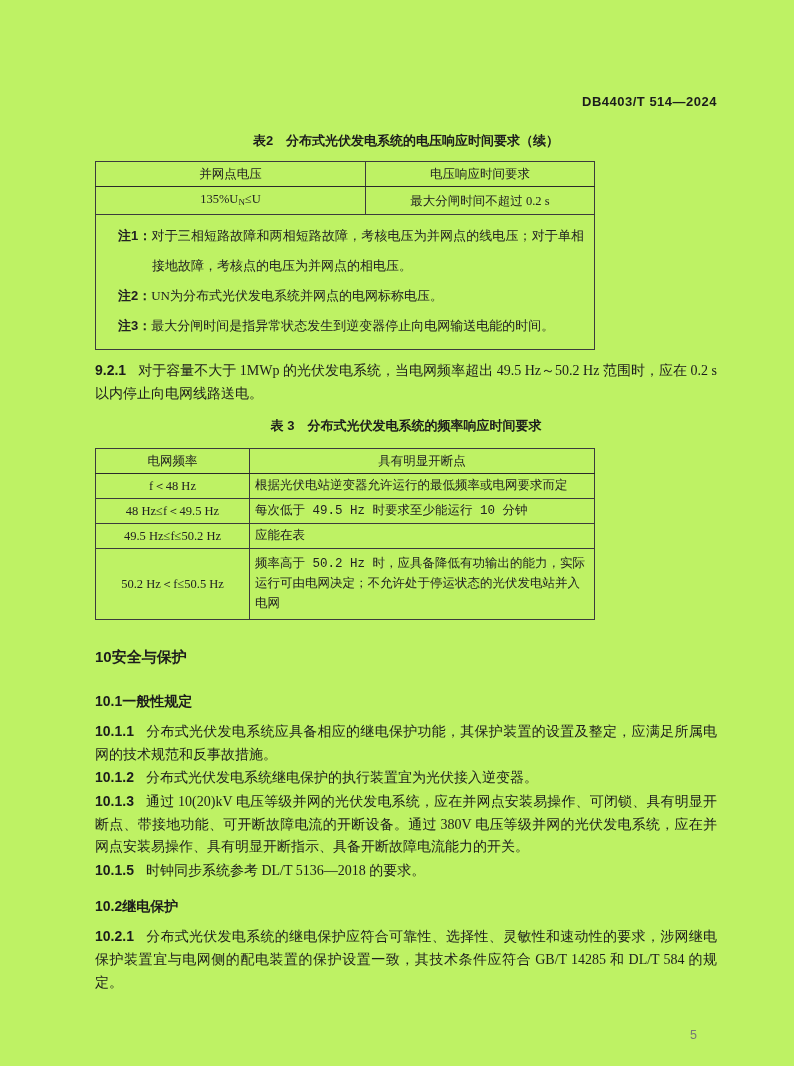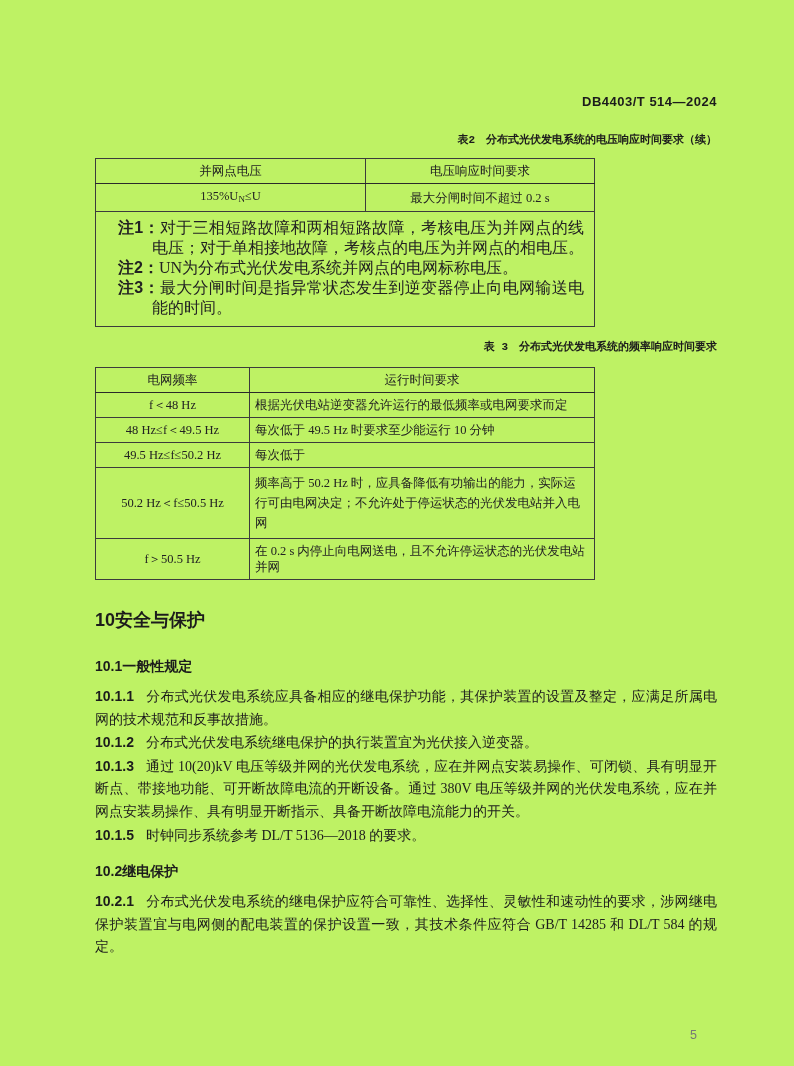--- a/index.html
+++ b/index.html
@@ -16,24 +16,24 @@
   }
   .doc-header{
     text-align:right;
     font-family:"Liberation Sans","DejaVu Sans",sans-serif;
     font-weight:bold;
     font-size:13px;
     letter-spacing:0.5px;
     height:17px;
   }
   .tbl-caption{
-    text-align:right;
-    font-family:Liberation Mono, monospace;
+    text-align:center;
+    font-family:Liberation Sans, sans-serif;
     font-weight:bold;
-    font-size:11px;
+    font-size:13px;
   }
   .cap2{margin-top:21px;}
   .cap3{margin-top:12px;}
   table{
     border-collapse:collapse;
     width:500px;
     table-layout:fixed;
     font-size:12.5px;
     color:#222;
   }
@@ -41,39 +41,39 @@
   .t3{margin-top:13px;}
   td,th{
     border:1px solid #3c3c3c;
     font-weight:normal;
     padding:4px 6px;
     line-height:16px;
   }
   table{border:1.5px solid #2a2a2a;}
   tr.hdr td{border-bottom:1.5px solid #2a2a2a;}
   .c{text-align:center;}
-  .l{text-align:left;}
+  .l{text-align:left;font-family:Liberation Mono, monospace;}
   .t2 .col1{width:51.5%;}
   .t3 .col1{width:141px;}
   .notes-cell{padding:6px 10px 8px 22px;}
   .note{
-    font-size:16px;
-    line-height:20px;
+    font-size:13px;
+    line-height:30px;
     padding-left:34px;
     text-indent:-34px;
     text-align:justify;
   }
   .note .note-label{
     font-family:"Liberation Sans","DejaVu Sans",sans-serif;
     font-weight:bold;
   }
   .h1{
     font-family:"Liberation Sans","DejaVu Sans",sans-serif;
     font-weight:bold;
-    font-size:18px;
+    font-size:15px;
     margin:28px 0 0 0;
   }
   .h2{
     font-family:"Liberation Sans","DejaVu Sans",sans-serif;
     font-weight:bold;
     font-size:14px;
     margin:0;
   }
   .h2.mt-92{margin-top:20px;}
   .h2.mt-101{margin-top:26px;}
@@ -124,48 +124,45 @@
         <td colspan="2" class="notes-cell">
           <div class="note"><span class="note-label">注1：</span><span>对于三相短路故障和两相短路故障，考核电压为并网点的线电压；对于单相接地故障，考核点的电压为并网点的相电压。</span></div>
           <div class="note"><span class="note-label">注2：</span><span>UN为分布式光伏发电系统并网点的电网标称电压。</span></div>
           <div class="note"><span class="note-label">注3：</span><span>最大分闸时间是指异常状态发生到逆变器停止向电网输送电能的时间。</span></div>
         </td>
       </tr>
     </tbody>
   </table>
 
 
+  <p class="clause first"><span class="num">9.2.1</span><span>对于容量不大于 1MWp 的光伏发电系统，当电网频率超出 49.5 Hz～50.2 Hz 范围时，应在 0.2 s 以内停止向电网线路送电。</span></p>
 
   <div class="tbl-caption cap3">表 3　分布式光伏发电系统的频率响应时间要求</div>
 
   <table class="t3">
     <tbody>
       <tr class="hdr">
         <td class="c col1">电网频率</td>
-        <td class="c">运行时间要求</td>
+        <td class="c">具有明显开断点</td>
       </tr>
       <tr>
         <td class="c">f＜48 Hz</td>
         <td class="l req">根据光伏电站逆变器允许运行的最低频率或电网要求而定</td>
       </tr>
       <tr>
         <td class="c">48 Hz≤f＜49.5 Hz</td>
         <td class="l req">每次低于 49.5 Hz 时要求至少能运行 10 分钟</td>
       </tr>
       <tr>
         <td class="c">49.5 Hz≤f≤50.2 Hz</td>
-        <td class="l req">每次低于</td>
+        <td class="l req">应能在表</td>
       </tr>
       <tr>
         <td class="c">50.2 Hz＜f≤50.5 Hz</td>
         <td class="l req two-line">频率高于 50.2 Hz 时，应具备降低有功输出的能力，实际运行可由电网决定；不允许处于停运状态的光伏发电站并入电网</td>
-      </tr>
-      <tr>
-        <td class="c">f＞50.5 Hz</td>
-        <td class="l req">在 0.2 s 内停止向电网送电，且不允许停运状态的光伏发电站并网</td>
       </tr>
     </tbody>
   </table>
 
   <p class="h1"><span class="num">10</span><span>安全与保护</span></p>
 
   <p class="h2 mt-101"><span class="num">10.1</span><span>一般性规定</span></p>
 
   <p class="clause first"><span class="num">10.1.1</span><span>分布式光伏发电系统应具备相应的继电保护功能，其保护装置的设置及整定，应满足所属电网的技术规范和反事故措施。</span></p>
   <p class="clause"><span class="num">10.1.2</span><span>分布式光伏发电系统继电保护的执行装置宜为光伏接入逆变器。</span></p>

